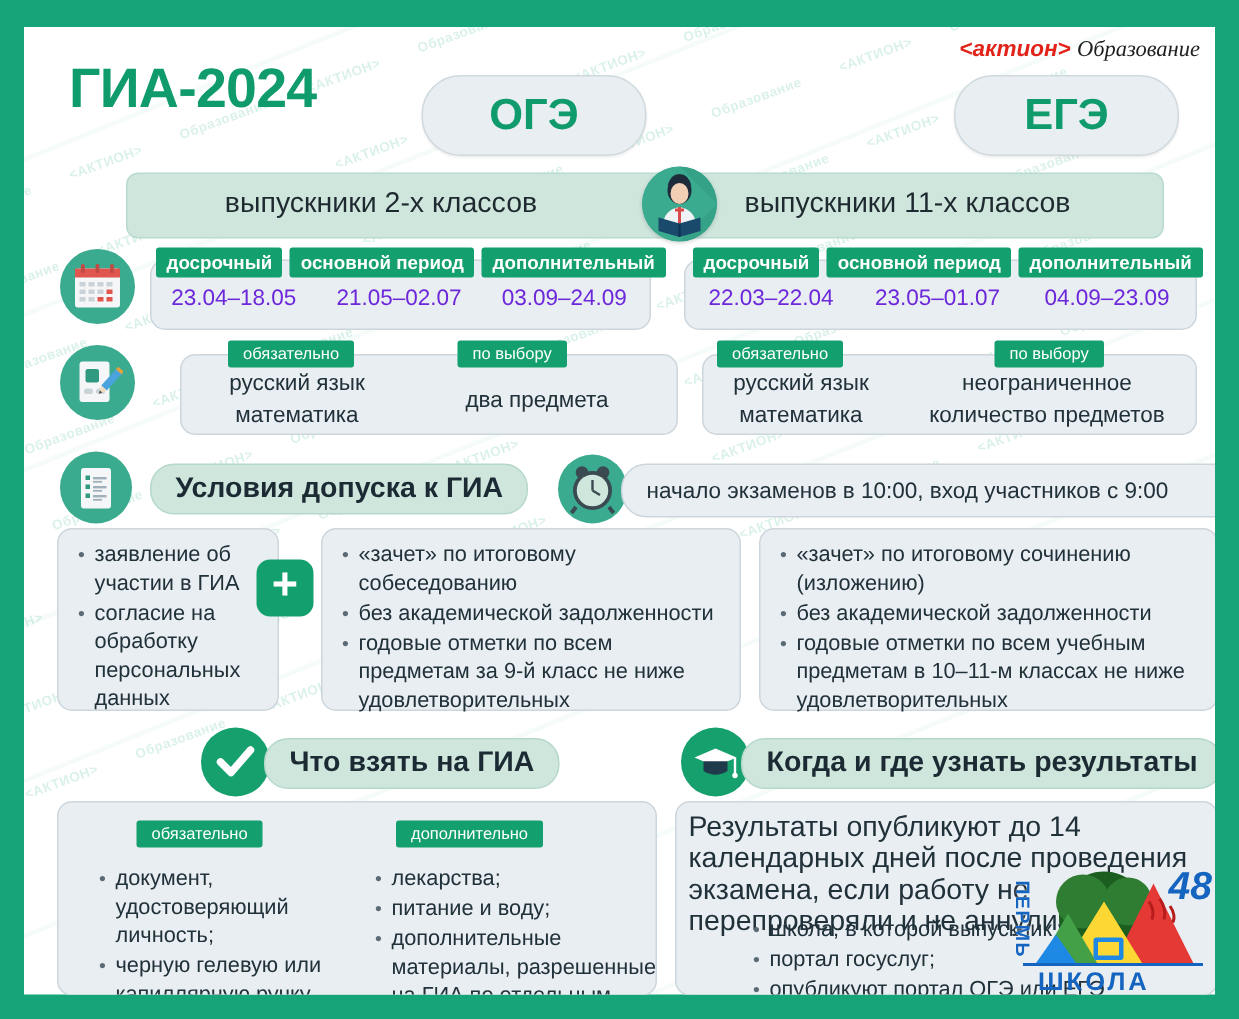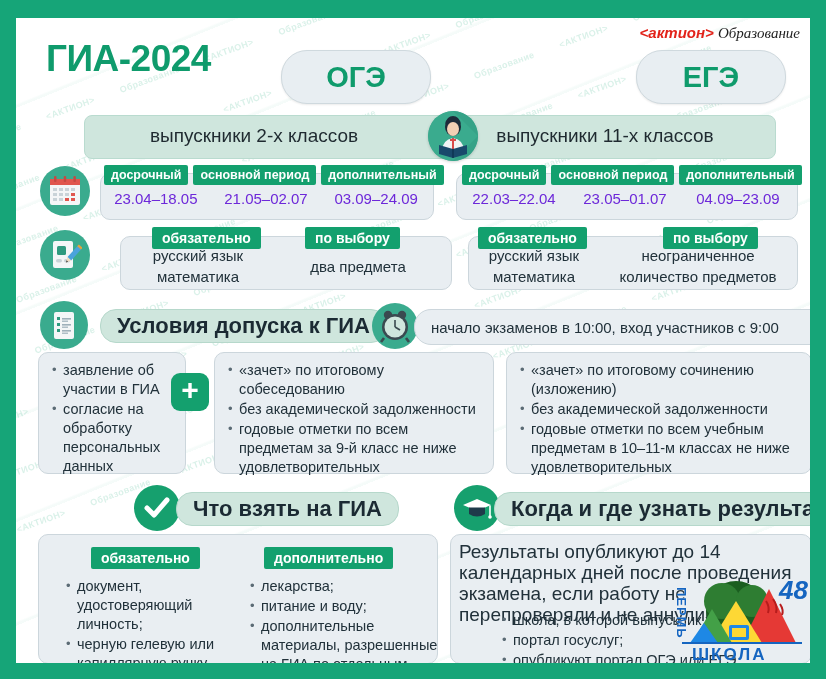--- a/index.html
+++ b/index.html
@@ -132,21 +132,21 @@
     font-size:15px;color:#21313a;line-height:21px;
   }
 
   
   .sechead{
     position:absolute;height:32px;
     background:#cfe6dd;border:1px solid #b6d8cb;
     border-radius:16px;
     display:flex;align-items:center;
     padding:0 16px 0 16px;
-    font-size:22px;font-weight:bold;color:#1b2a33;
+    font-size:19px;font-weight:bold;color:#1b2a33;
     white-space:nowrap;
   }
   .clockbar{
     position:absolute;height:34px;
     background:#e9eef2;border:1px solid #ccd6dc;
     border-radius:17px;
     display:flex;align-items:center;padding:0 16px;
     font-size:15px;color:#21313a;white-space:nowrap;
   }
 
@@ -173,21 +173,21 @@
     background:#14a06e;color:#fff;
     display:flex;align-items:center;justify-content:center;
     font-size:30px;font-weight:bold;line-height:1;
     z-index:5;
   }
   .plusbadge span{margin-top:-4px;}
 
   .subtag{
     position:absolute;
     background:#13a06e;color:#fff;
-    font-size:14px;font-weight:bold;
+    font-size:11px;font-weight:normal;
     padding:3px 10px;border-radius:2px;white-space:nowrap;
   }
   .para{
     position:absolute;font-size:19px;line-height:21px;color:#21313a;
   }
 
   
   .schoollogo{position:absolute;right:2px;bottom:0;width:134px;height:92px;}
   .perm-v{
     position:absolute;left:2px;top:16px;

